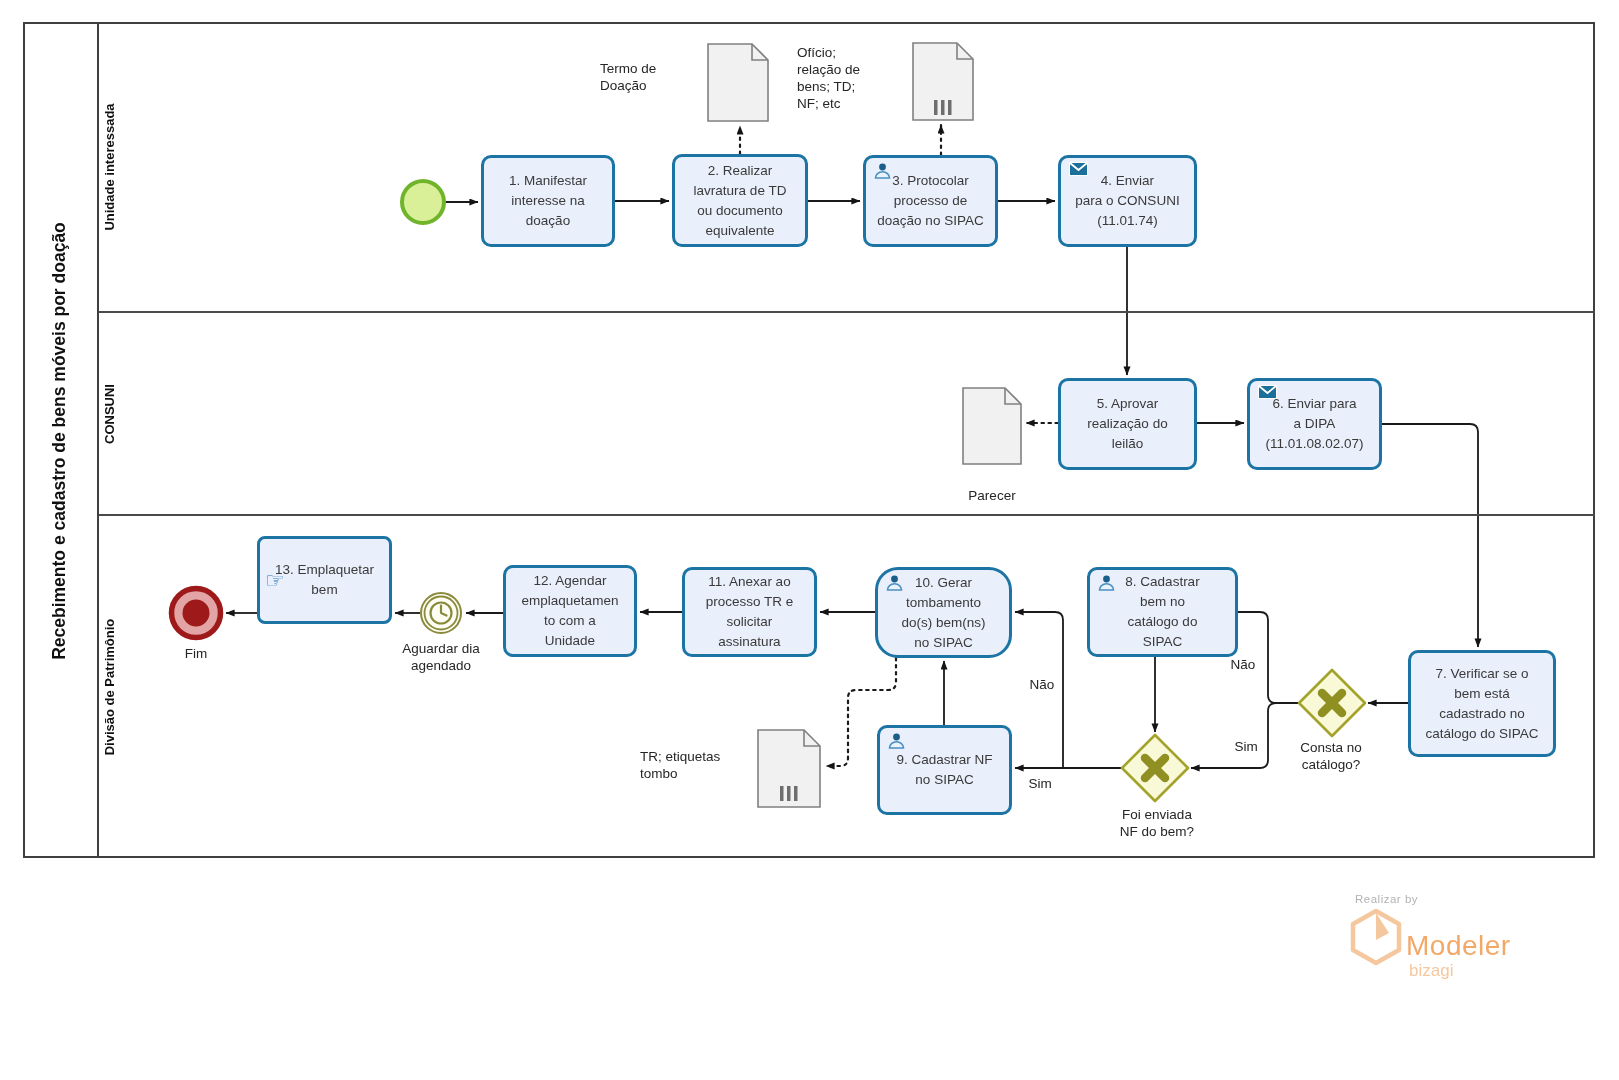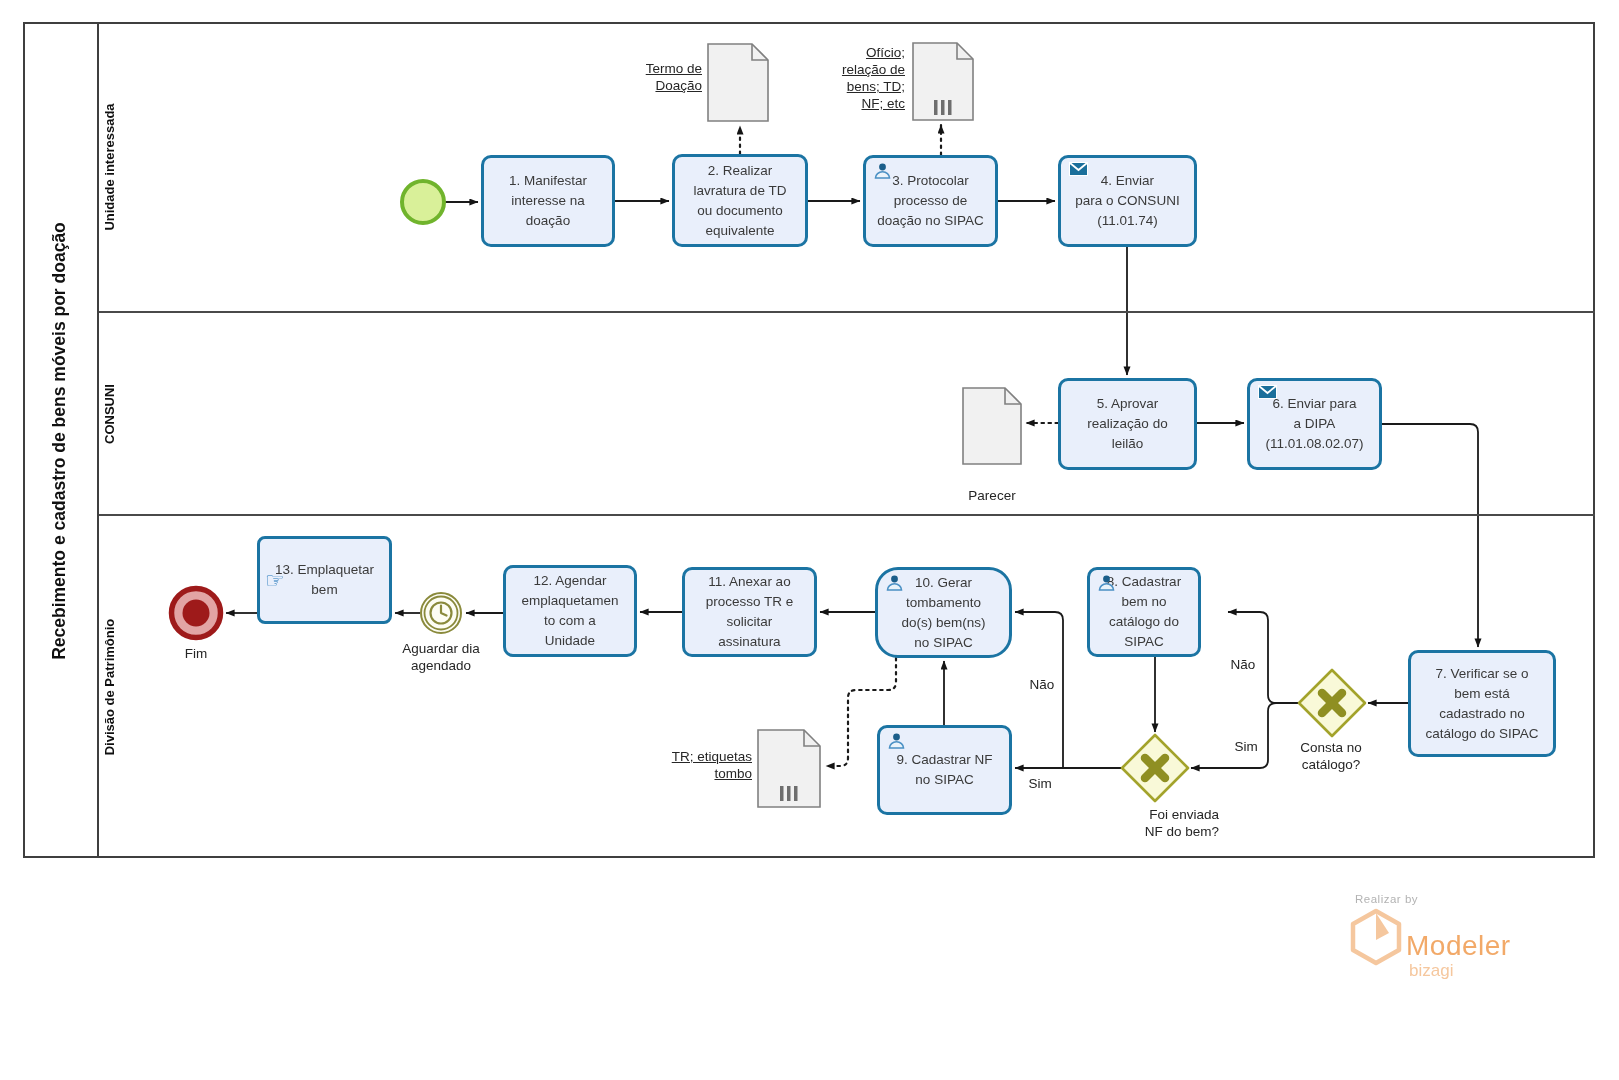--- a/index.html
+++ b/index.html
@@ -13,21 +13,21 @@
   .pool-title{font-size:17.5px;font-weight:bold;}
   .lane-name{font-size:13px;font-weight:bold;}
   
   .task{box-sizing:border-box;background:#e9effb;border:3px solid #1b74a3;border-radius:10px;
         display:flex;align-items:center;justify-content:center;text-align:center;
         font-size:13.5px;line-height:20px;color:#3a3a3a;white-space:pre-line;padding:2px 4px;}
   .task-icon{position:absolute;left:9px;top:7px;}
   
   .lbl{font-size:13.5px;line-height:17px;color:#262626;white-space:pre-line;}
   .ctr{text-align:center;}
-  .rgt{text-align:right;text-decoration:underline;}
+  .rgt{}
   
   .powered{font-size:11.5px;color:#b3b3b3;letter-spacing:.5px;}
   .bizagi{font-size:17px;color:#f5c79e;}
   .modeler{font-size:28px;color:#f2a968;letter-spacing:.5px;}
 </style>
 </head>
 <body>
 
 <svg class="abs" width="1619" height="1080" style="left:0;top:0;" xmlns="http://www.w3.org/2000/svg">
   <defs>
@@ -175,21 +175,21 @@
 <svg class="abs task-icon" width="19" height="14" style="left:1258px;top:385px;">
   <rect x="0.5" y="0.5" width="18" height="13" fill="#1b6f9b" stroke="#ffffff"></rect>
     <path d="M1,1 L9.5,8 L18,1" fill="none" stroke="#ffffff" stroke-width="1.8"></path>
 </svg>
 
 <div class="abs task" style="left:1408px;top:650px;width:148px;height:107px;">7. Verificar se o
 bem está
 cadastrado no
 catálogo do SIPAC</div>
 
-<div class="abs task" style="left:1087px;top:567px;width:114px;height:90px;">8. Cadastrar
+<div class="abs task" style="left:1087px;top:567px;width:151px;height:90px;">8. Cadastrar
 bem no
 catálogo do
 SIPAC</div>
 <svg class="abs task-icon" width="19" height="18" style="left:1097px;top:574px;">
   <circle cx="9.5" cy="5" r="3.4" fill="#1b5e8a"></circle>
     <path d="M2.5,16 a7,6.2 0 0 1 14,0 z" fill="#eaf3fa" stroke="#4a90c4" stroke-width="1.6"></path>
 </svg>
 
 <div class="abs task" style="left:877px;top:725px;width:135px;height:90px;">9. Cadastrar NF
 no SIPAC</div>
@@ -229,21 +229,21 @@
 <div class="abs lbl ctr" style="left:952px;top:467px;width:80px;margin-top:20px;">Parecer</div>
 <div class="abs lbl rgt" style="left:640px;top:748px;width:112px;">TR; etiquetas
 tombo</div>
 
 <div class="abs lbl ctr" style="left:171px;top:645px;width:50px;">Fim</div>
 <div class="abs lbl ctr" style="left:386px;top:640px;width:110px;">Aguardar dia
 agendado</div>
 
 <div class="abs lbl ctr" style="left:1270px;top:739px;width:122px;">Consta no
 catálogo?</div>
-<div class="abs lbl ctr" style="left:1095px;top:806px;width:124px;text-align:right;">Foi enviada
+<div class="abs lbl ctr" style="left:1095px;top:806px;width:124px;">Foi enviada
 NF do bem?</div>
 
 <div class="abs lbl ctr" style="left:1223px;top:656px;width:40px;">Não</div>
 <div class="abs lbl ctr" style="left:1226px;top:738px;width:40px;">Sim</div>
 <div class="abs lbl ctr" style="left:1022px;top:676px;width:40px;">Não</div>
 <div class="abs lbl ctr" style="left:1020px;top:775px;width:40px;">Sim</div>
 
 <div class="abs powered" style="left:1355px;top:893px;">Realizar by</div>
 <div class="abs bizagi" style="left:1409px;top:913px;margin-top:48px;">bizagi</div>
 <div class="abs modeler" style="left:1406px;top:930px;">Modeler</div>

